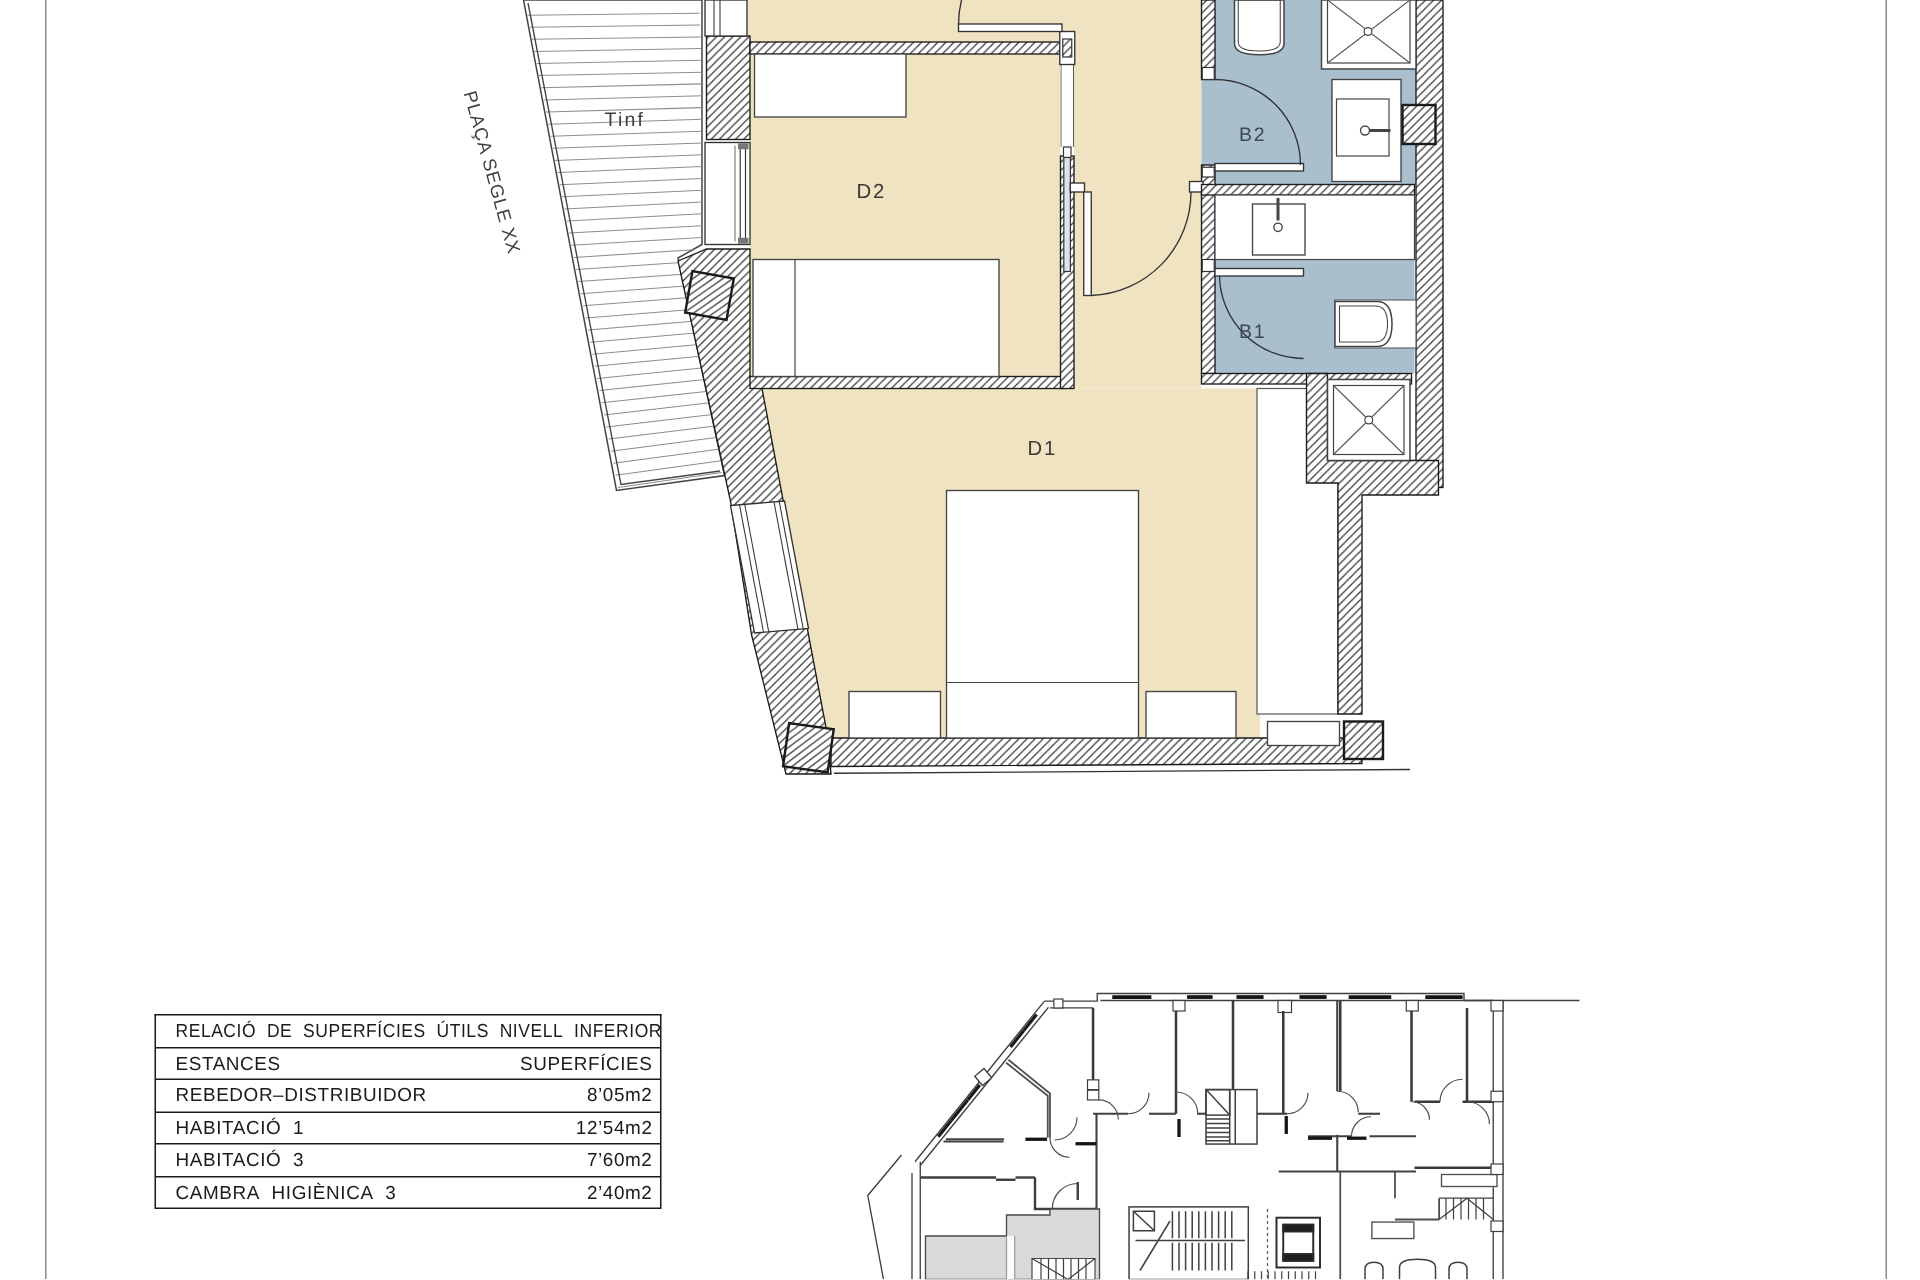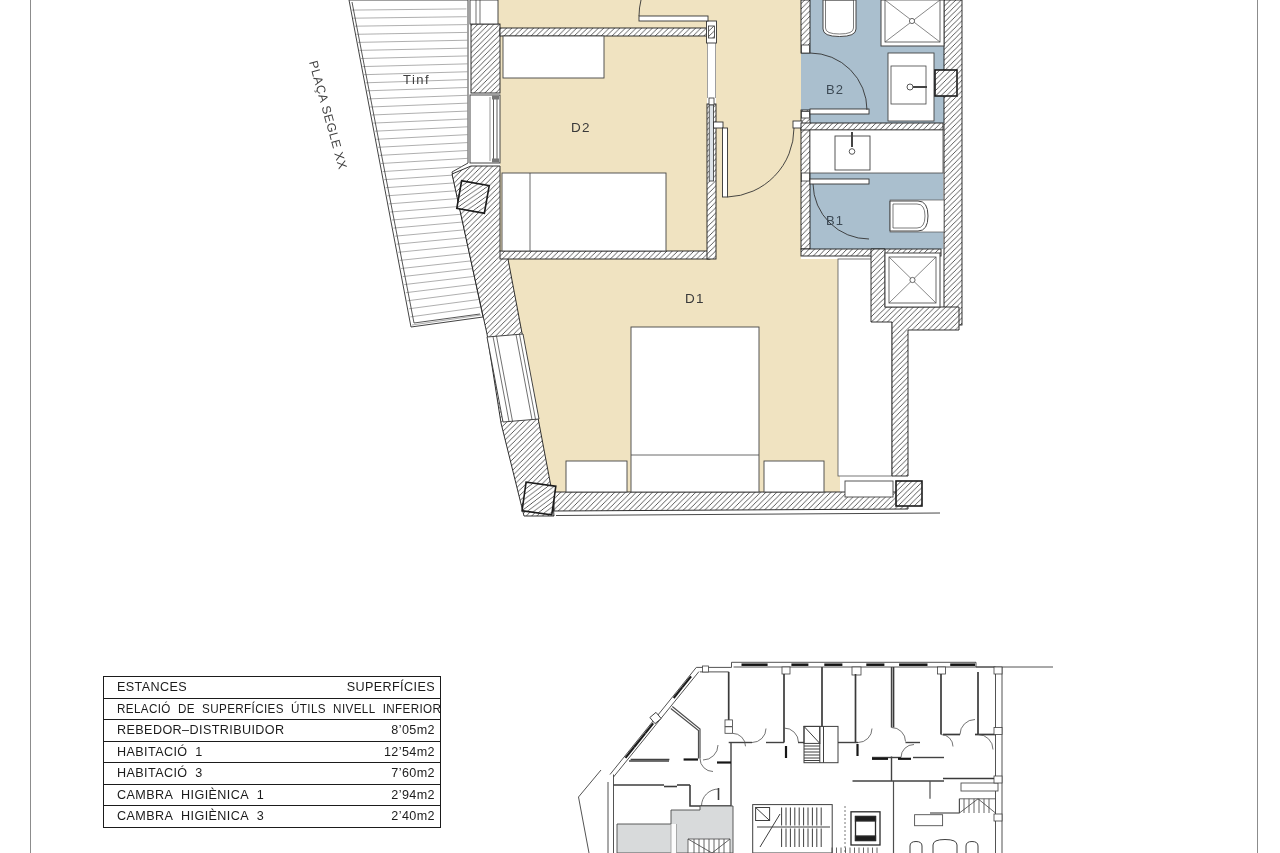--- a/index.html
+++ b/index.html
@@ -504,48 +504,44 @@
 <g stroke="#3f3f3f" stroke-width="0.8" fill="#fff">
   <rect x="994" y="727.5" width="8" height="7"></rect>
   <rect x="994" y="776" width="8" height="7"></rect>
   <rect x="994" y="814" width="8" height="7"></rect>
 </g>
 </svg>
 
 <div class="tbl">
 
   <div class="row">
+        <span class="l" style="transform:scaleX(0.925);transform-origin:0 50%;display:inline-block;">RELACIÓ&nbsp; DE&nbsp; SUPERFÍCIES&nbsp; ÚTILS&nbsp; NIVELL&nbsp; INFERIOR</span>
+      </div>
+
+  <div class="row">
         <span class="l">ESTANCES</span>
         <span class="r">SUPERFÍCIES</span>
-      </div>
-
-  <div class="row">
-        <span class="l" style="transform:scaleX(0.925);transform-origin:0 50%;display:inline-block;">RELACIÓ&nbsp; DE&nbsp; SUPERFÍCIES&nbsp; ÚTILS&nbsp; NIVELL&nbsp; INFERIOR</span>
       </div>
 
   <div class="row">
         <span class="l">REBEDOR–DISTRIBUIDOR</span>
         <span class="r">8’05m2</span>
       </div>
 
   <div class="row">
         <span class="l">HABITACIÓ&nbsp; 1</span>
         <span class="r">12’54m2</span>
       </div>
 
 
   <div class="row">
         <span class="l">HABITACIÓ&nbsp; 3</span>
         <span class="r">7’60m2</span>
       </div>
 
-  <div class="row">
-        <span class="l">CAMBRA&nbsp; HIGIÈNICA&nbsp; 1</span>
-        <span class="r">2’94m2</span>
-      </div>
 
 
   <div class="row">
         <span class="l">CAMBRA&nbsp; HIGIÈNICA&nbsp; 3</span>
         <span class="r">2’40m2</span>
       </div>
 </div>
 </div>
 
 </body></html>

